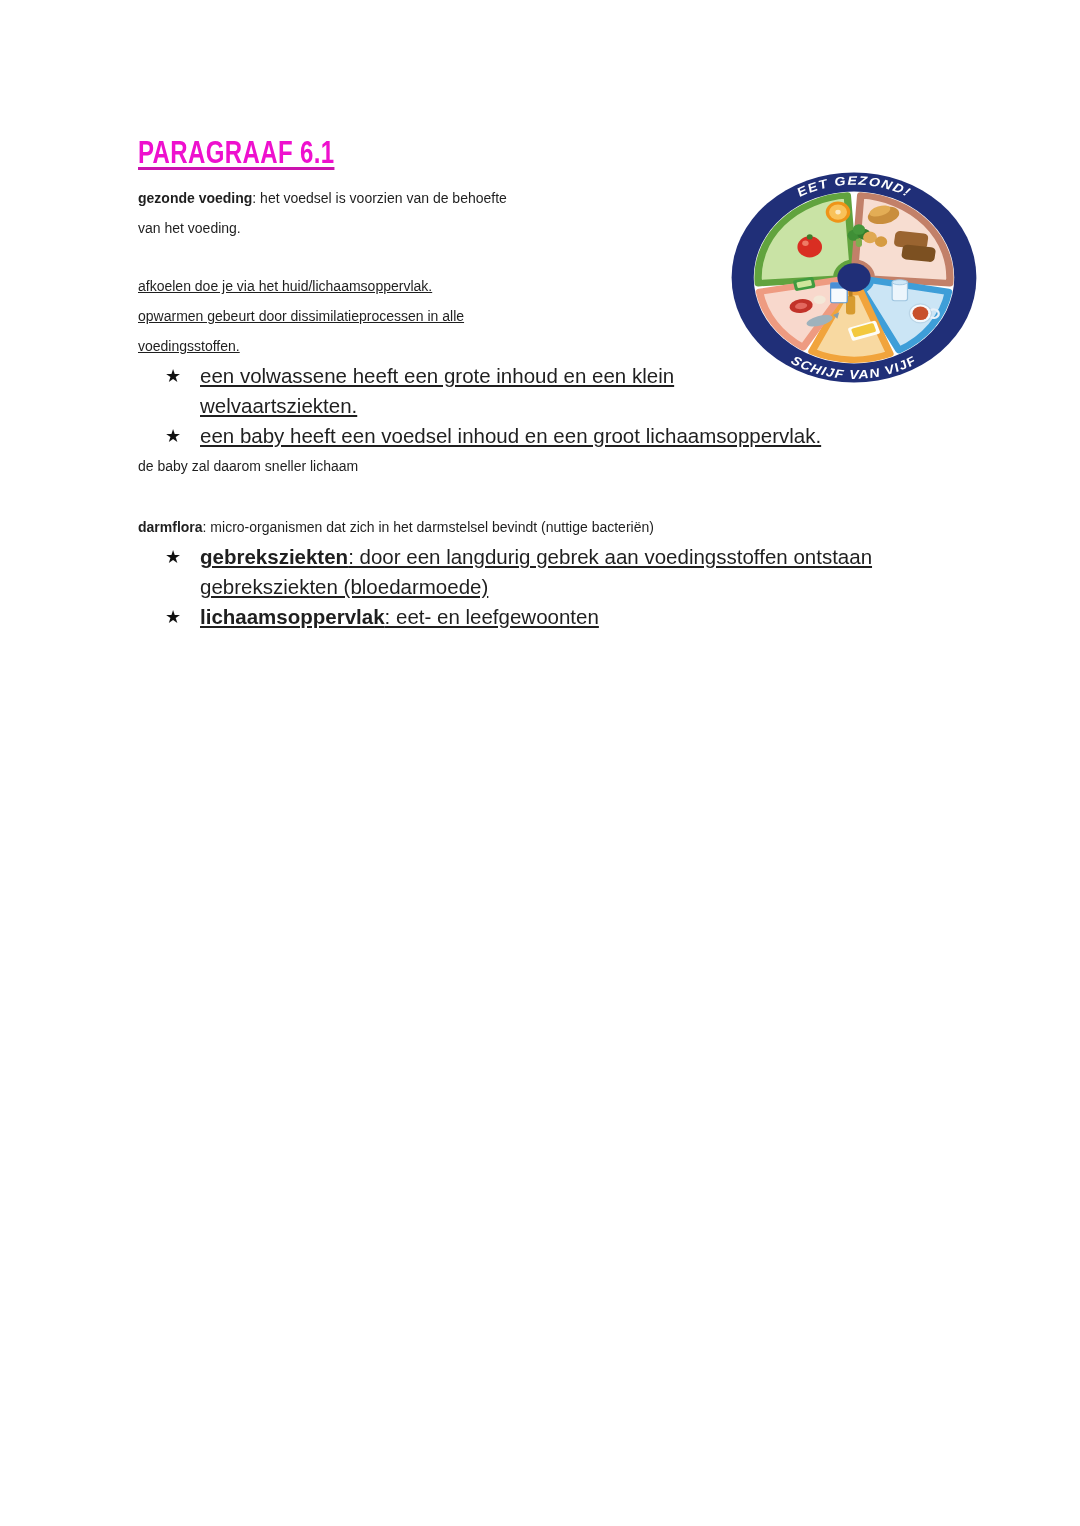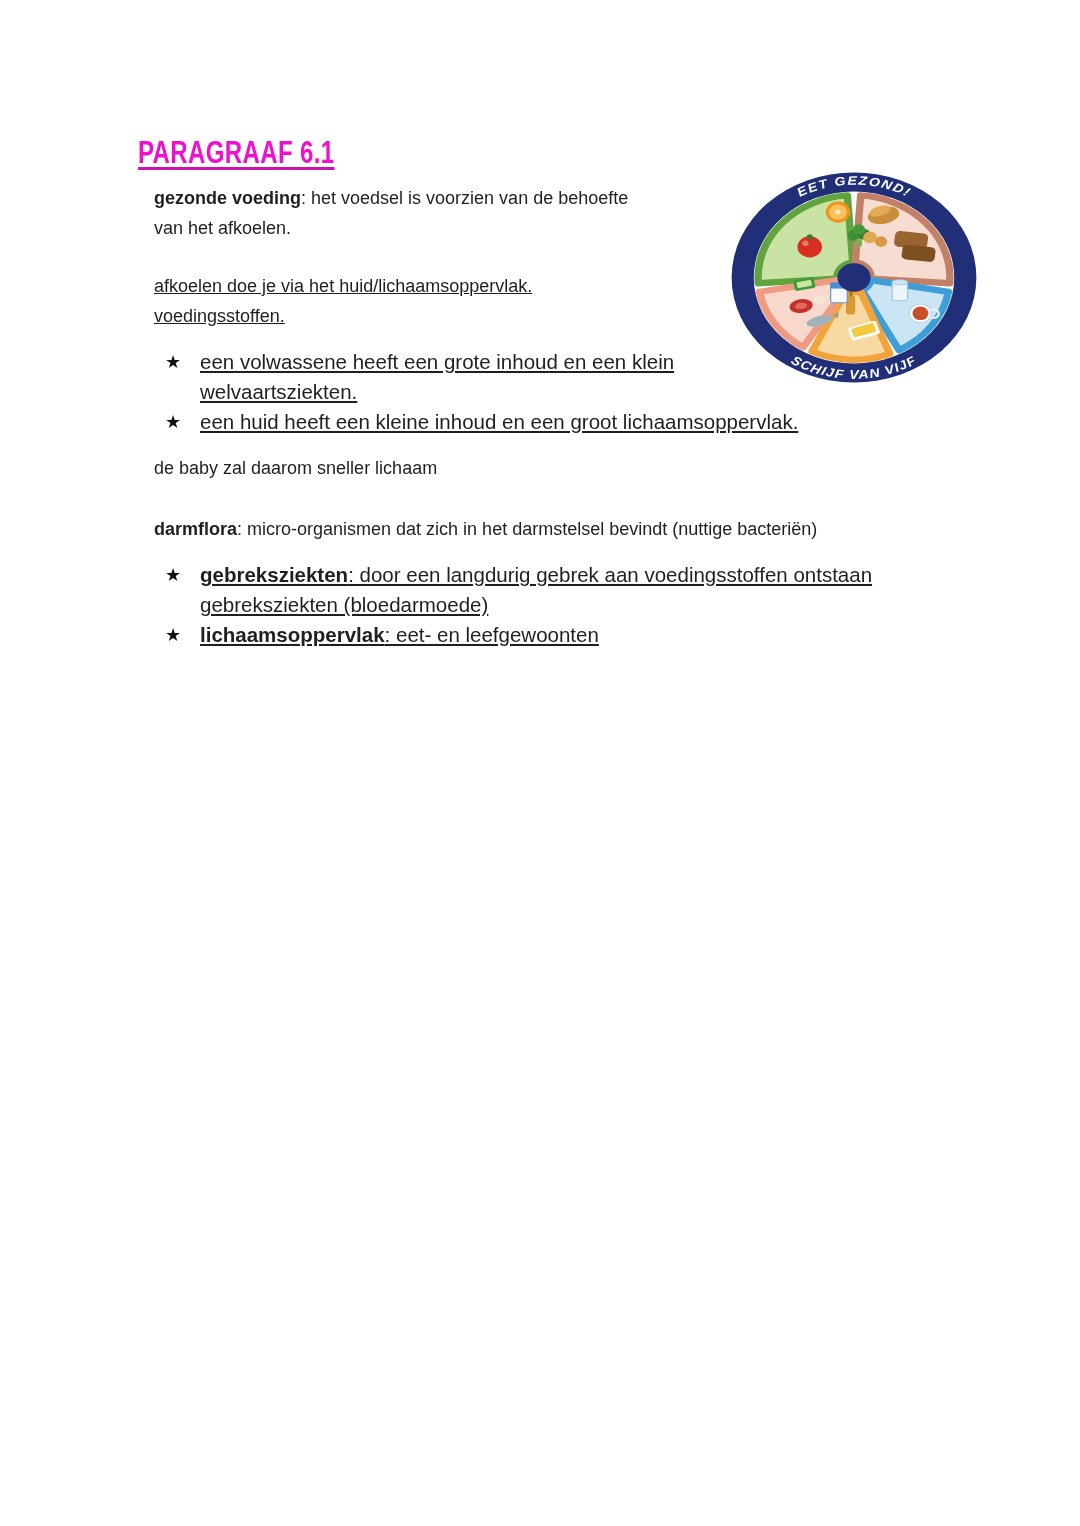--- a/index.html
+++ b/index.html
@@ -20,21 +20,21 @@
     color:#ee10ce;
     letter-spacing:0.5px;
     transform:scaleX(0.75);
     transform-origin:left center;
     text-decoration:underline;
     text-decoration-thickness:3px;
     text-decoration-color:#cb13ae;
     text-underline-offset:4px;
     white-space:nowrap;
   }
-  .para{margin:16px;font-size:18px;}
+  .para{margin:0;font-size:14px;}
   .line{display:block;height:30px;line-height:30px;white-space:nowrap;}
   .gap-sm{margin-top:15px;}
   .gap{margin-top:28px;text-decoration:underline;}
   .gap2{margin-top:31px;}
   b{font-weight:bold;}
   .bullet{display:flex;font-size:20.5px;}
   .star{
     flex:0 0 35px;
     margin-left:27px;
     font-size:18px;
@@ -145,40 +145,41 @@
         <textPath href="#arcBottom" startOffset="50%">SCHIJF VAN VIJF</textPath>
       </text>
     </svg>
   </div>
 
   <div class="content">
     <h1 class="title">PARAGRAAF 6.1</h1>
 
     <p class="para gap-sm">
       <span class="line"><b>gezonde voeding</b><span>: het voedsel is voorzien van de behoefte</span></span>
-      <span class="line">van het afkoelen.</span>
+      <span class="line">van het voeding.</span>
     </p>
 
     <p class="para gap">
       <span class="line">afkoelen doe je via het huid/lichaamsoppervlak.</span>
+      <span class="line">opwarmen gebeurt door dissimilatieprocessen in alle</span>
       <span class="line">voedingsstoffen.</span>
     </p>
 
     <div class="bullet">
       <span class="star">★</span>
       <span class="btext">
         <span class="line">een volwassene heeft een grote inhoud en een klein</span>
         <span class="line">welvaartsziekten.</span>
       </span>
     </div>
 
     <div class="bullet">
       <span class="star">★</span>
       <span class="btext">
-        <span class="line">een huid heeft een kleine inhoud en een groot lichaamsoppervlak.</span>
+        <span class="line">een baby heeft een voedsel inhoud en een groot lichaamsoppervlak.</span>
       </span>
     </div>
 
     <p class="para">
       <span class="line">de baby zal daarom sneller lichaam</span>
     </p>
 
     <p class="para gap2">
       <span class="line"><b>darmflora</b><span>: micro-organismen dat zich in het darmstelsel bevindt (nuttige bacteriën)</span></span>
     </p>

